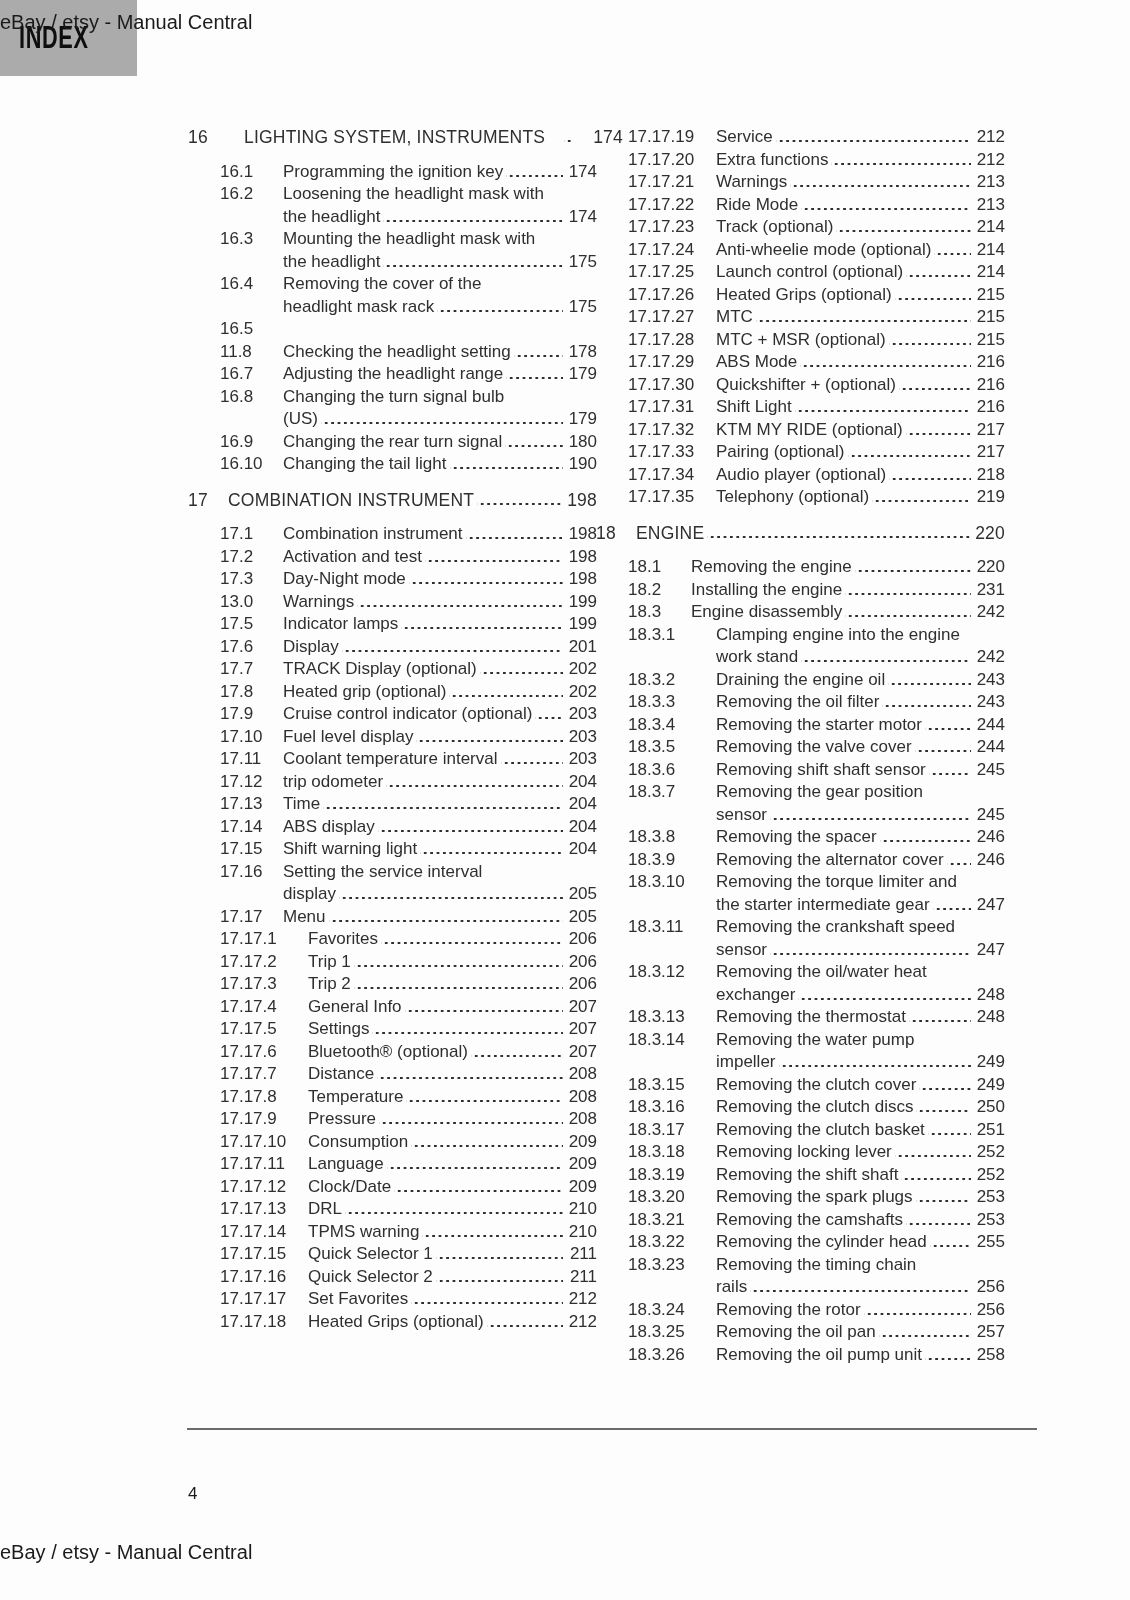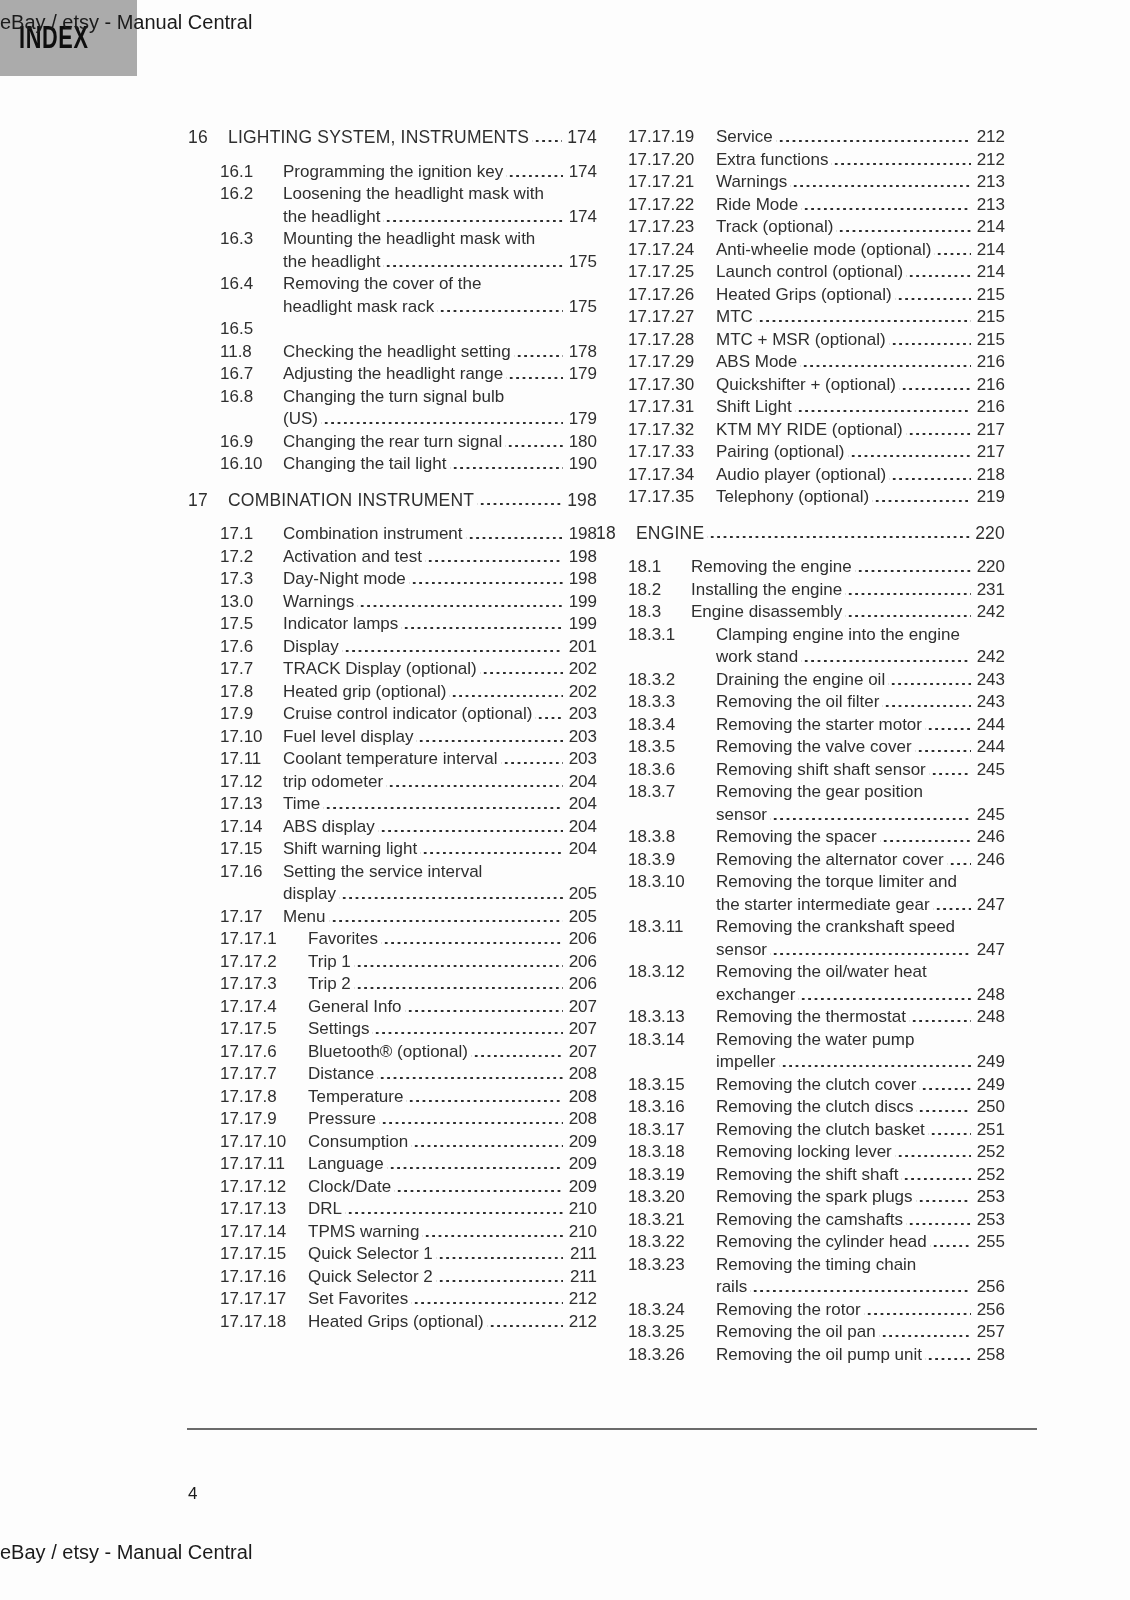--- a/index.html
+++ b/index.html
@@ -38,21 +38,21 @@
     font-size:17px;line-height:22.5px;
   }
   #col1{left:188px;}
   #col2{left:596px;}
 
   .sec-header{
     display:flex;align-items:baseline;
     font-size:17.5px;letter-spacing:0.2px;
     margin:13px 0 12px 0;
   }
-  .toc-col .group:first-child .sec-header{margin-top:0;}
+  .toc-col .group:first-child .sec-header{margin-top:0;gap:16px;}
   .sec-header .num{flex:none;width:40px;}
   .sec-header .t{white-space:nowrap;}
 
   .entry{display:flex;align-items:flex-start;}
   .entry .num{flex:none;margin-left:32px;}
   .entry.d2 .num{width:63px;}
   .entry.d3 .num{width:88px;}
   .entry .body{flex:1;min-width:0;}
   .line-last{display:flex;align-items:baseline;}
   .line-last .t{white-space:nowrap;}

